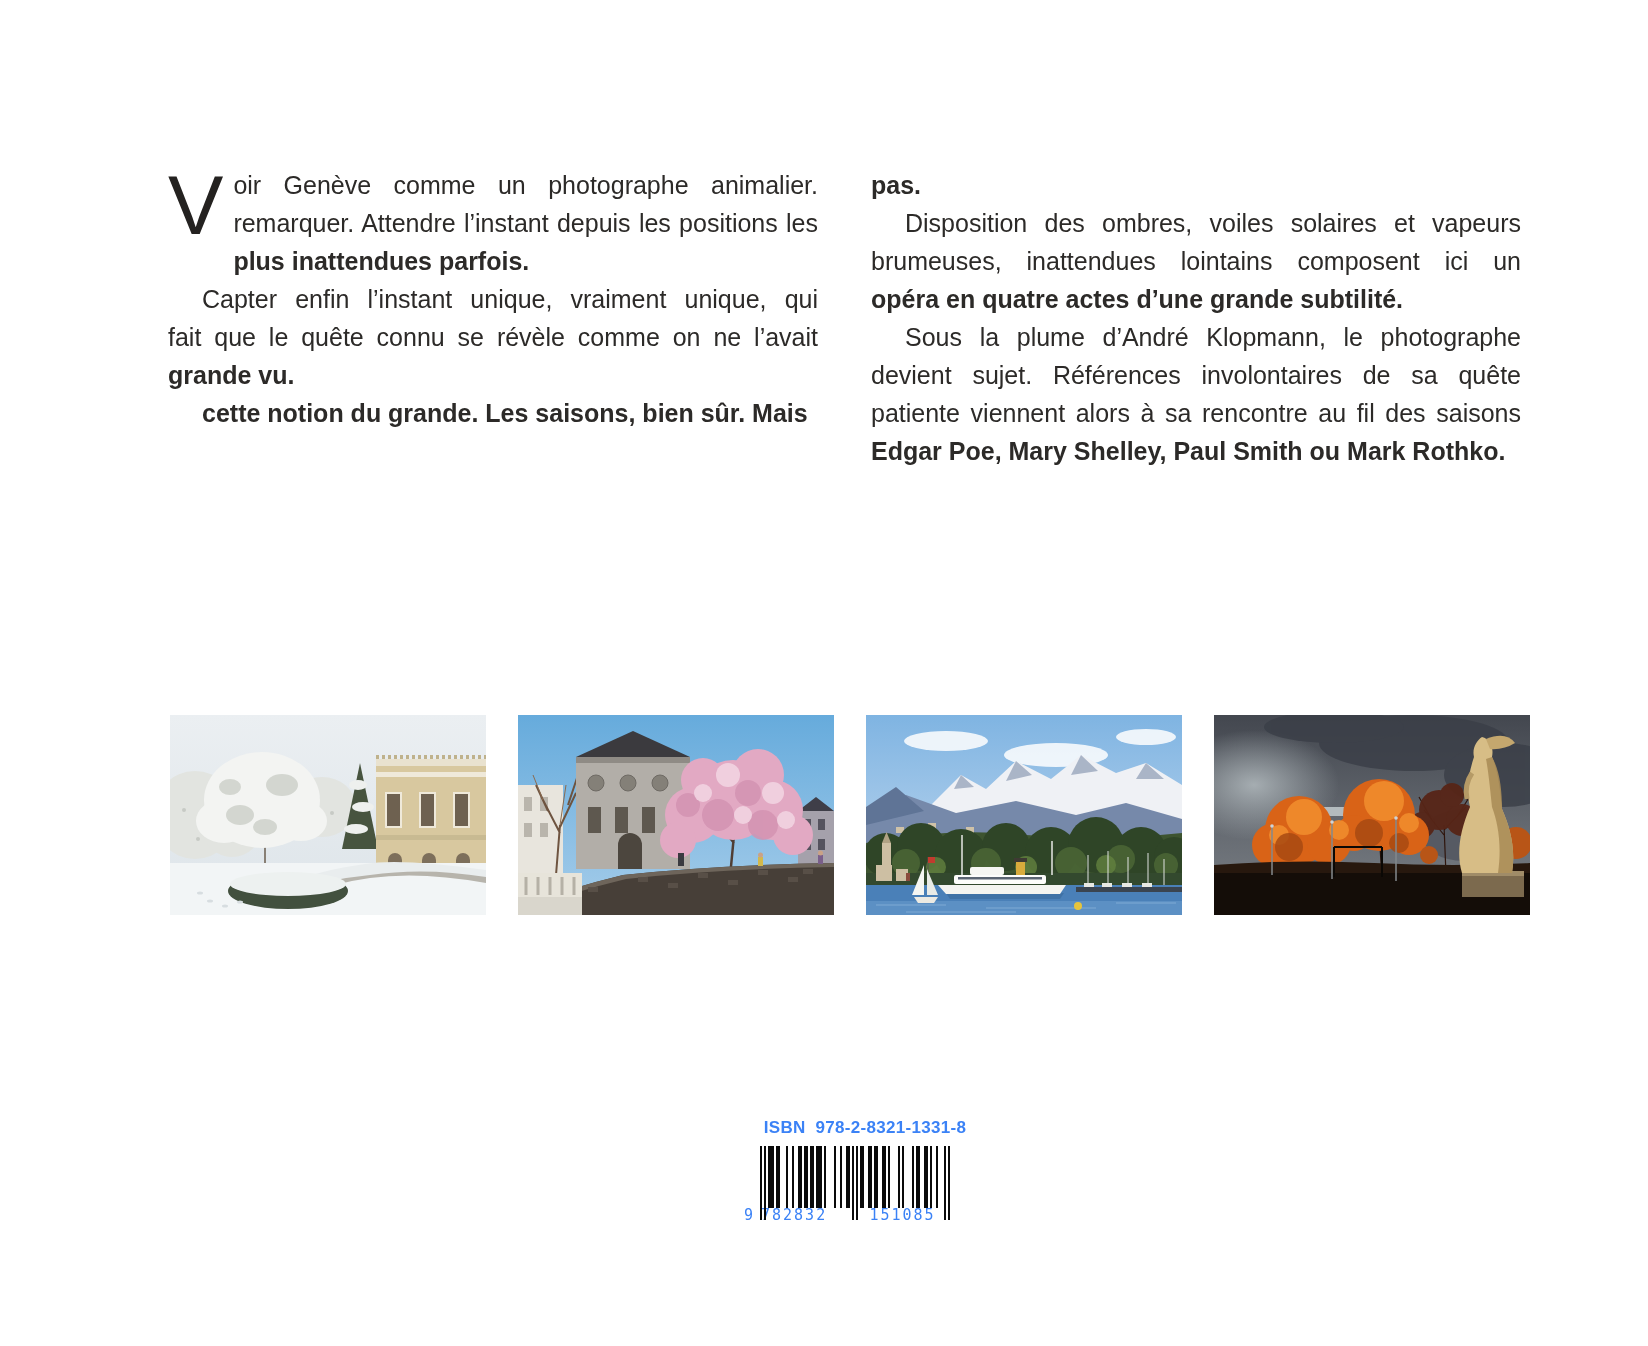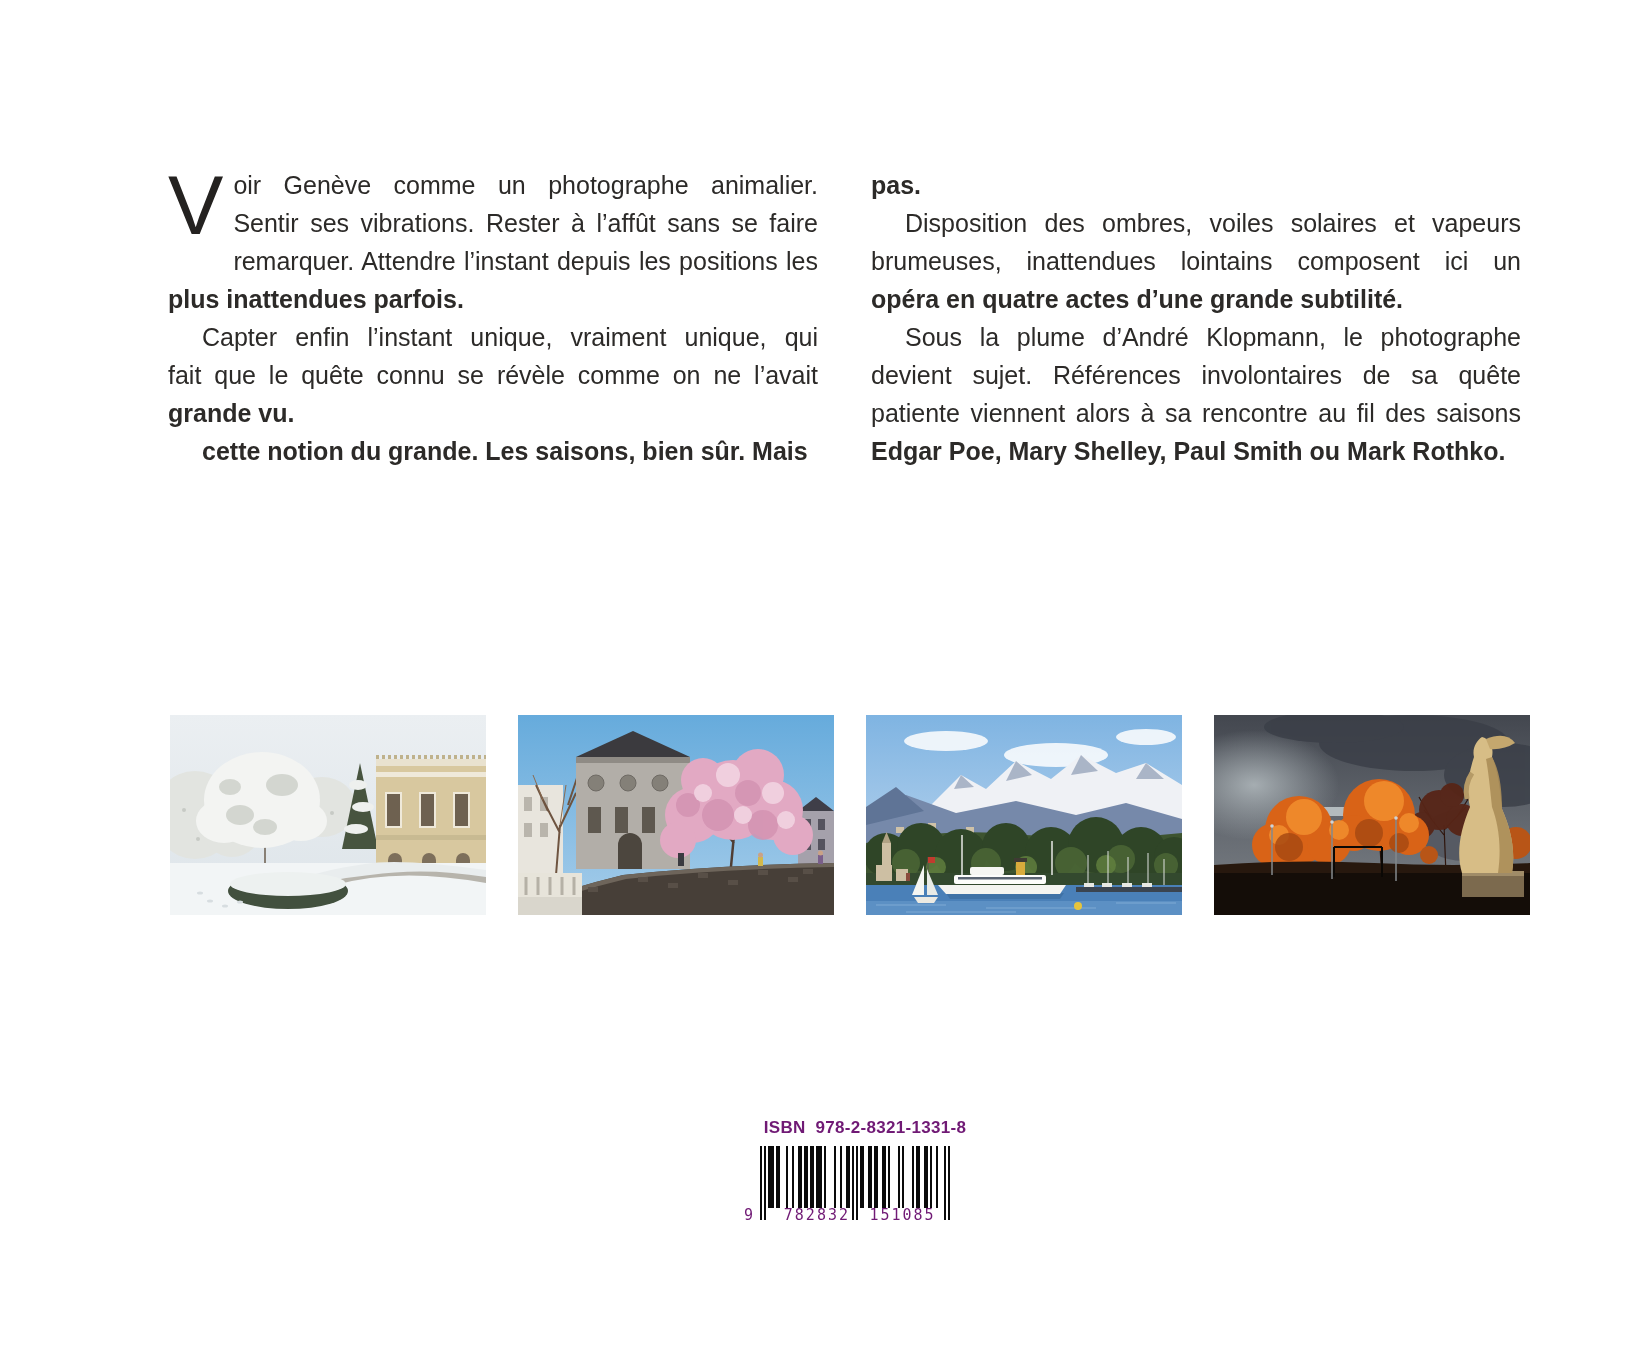--- a/index.html
+++ b/index.html
@@ -15,44 +15,43 @@
   .line.para-end{text-align-last:left;font-weight:bold;}
   .dropcap{float:left;font-size:83px;line-height:72px;height:74px;margin:4px 10px 0 0;color:#242220;}
 
   
   .photos{position:absolute;left:170px;top:715px;width:1360px;height:200px;
           display:flex;justify-content:space-between;}
   .photo{width:316px;height:200px;margin:0;overflow:hidden;}
   .photo svg{display:block;width:316px;height:200px;}
 
   
-  .barcode-block{position:absolute;left:760px;top:1118px;width:210px;color:#701a75;}
+  .barcode-block{position:absolute;left:760px;top:1118px;width:210px;color:#3b82f6;}
   .isbn-label{font-size:17px;letter-spacing:.3px;word-spacing:5px;text-align:center;
               white-space:nowrap;margin-bottom:8px;font-weight:bold;font-family:"Liberation Sans",sans-serif;}
   .bars{position:relative;height:96px;}
   .bar{position:absolute;top:0;width:2px;height:62px;background:#0a0a0a;}
   .bar.guard{height:74px;}
   .digits{position:absolute;top:60px;left:0;width:190px;height:20px;
           font-family:"DejaVu Sans Mono",monospace;font-size:15px;}
   .digits span{position:absolute;top:0;background:#ffffff;}
   .d-first{left:-16px;}
-  .d-g1{left:7px;width:83px;text-align:right;letter-spacing:2px;}
+  .d-g1{left:1px;width:83px;text-align:left;letter-spacing:2px;}
   .d-g2{left:101px;width:83px;text-align:center;letter-spacing:2px;}
 </style>
 </head>
 <body>
 
 <div class="page">
 
   <div class="columns">
     <div class="col">
         <div class="para">
           <span class="dropcap">V</span>
           <div class="line">oir Genève comme un photographe animalier.</div>
-          <div class="line">Sentir ses vibrations. Rester à l’affût sans se faire</div>
           <div class="line">remarquer. Attendre l’instant depuis les positions les</div>
           <div class="line para-end">plus inattendues parfois.</div>
         </div>
         <div class="para indent">
           <div class="line">Capter enfin l’instant unique, vraiment unique, qui</div>
           <div class="line">fait que le quête connu se révèle comme on ne l’avait</div>
           <div class="line para-end">grande vu.</div>
         </div>
         <div class="para indent">
           <div class="line para-end">cette notion du grande. Les saisons, bien sûr. Mais</div>

